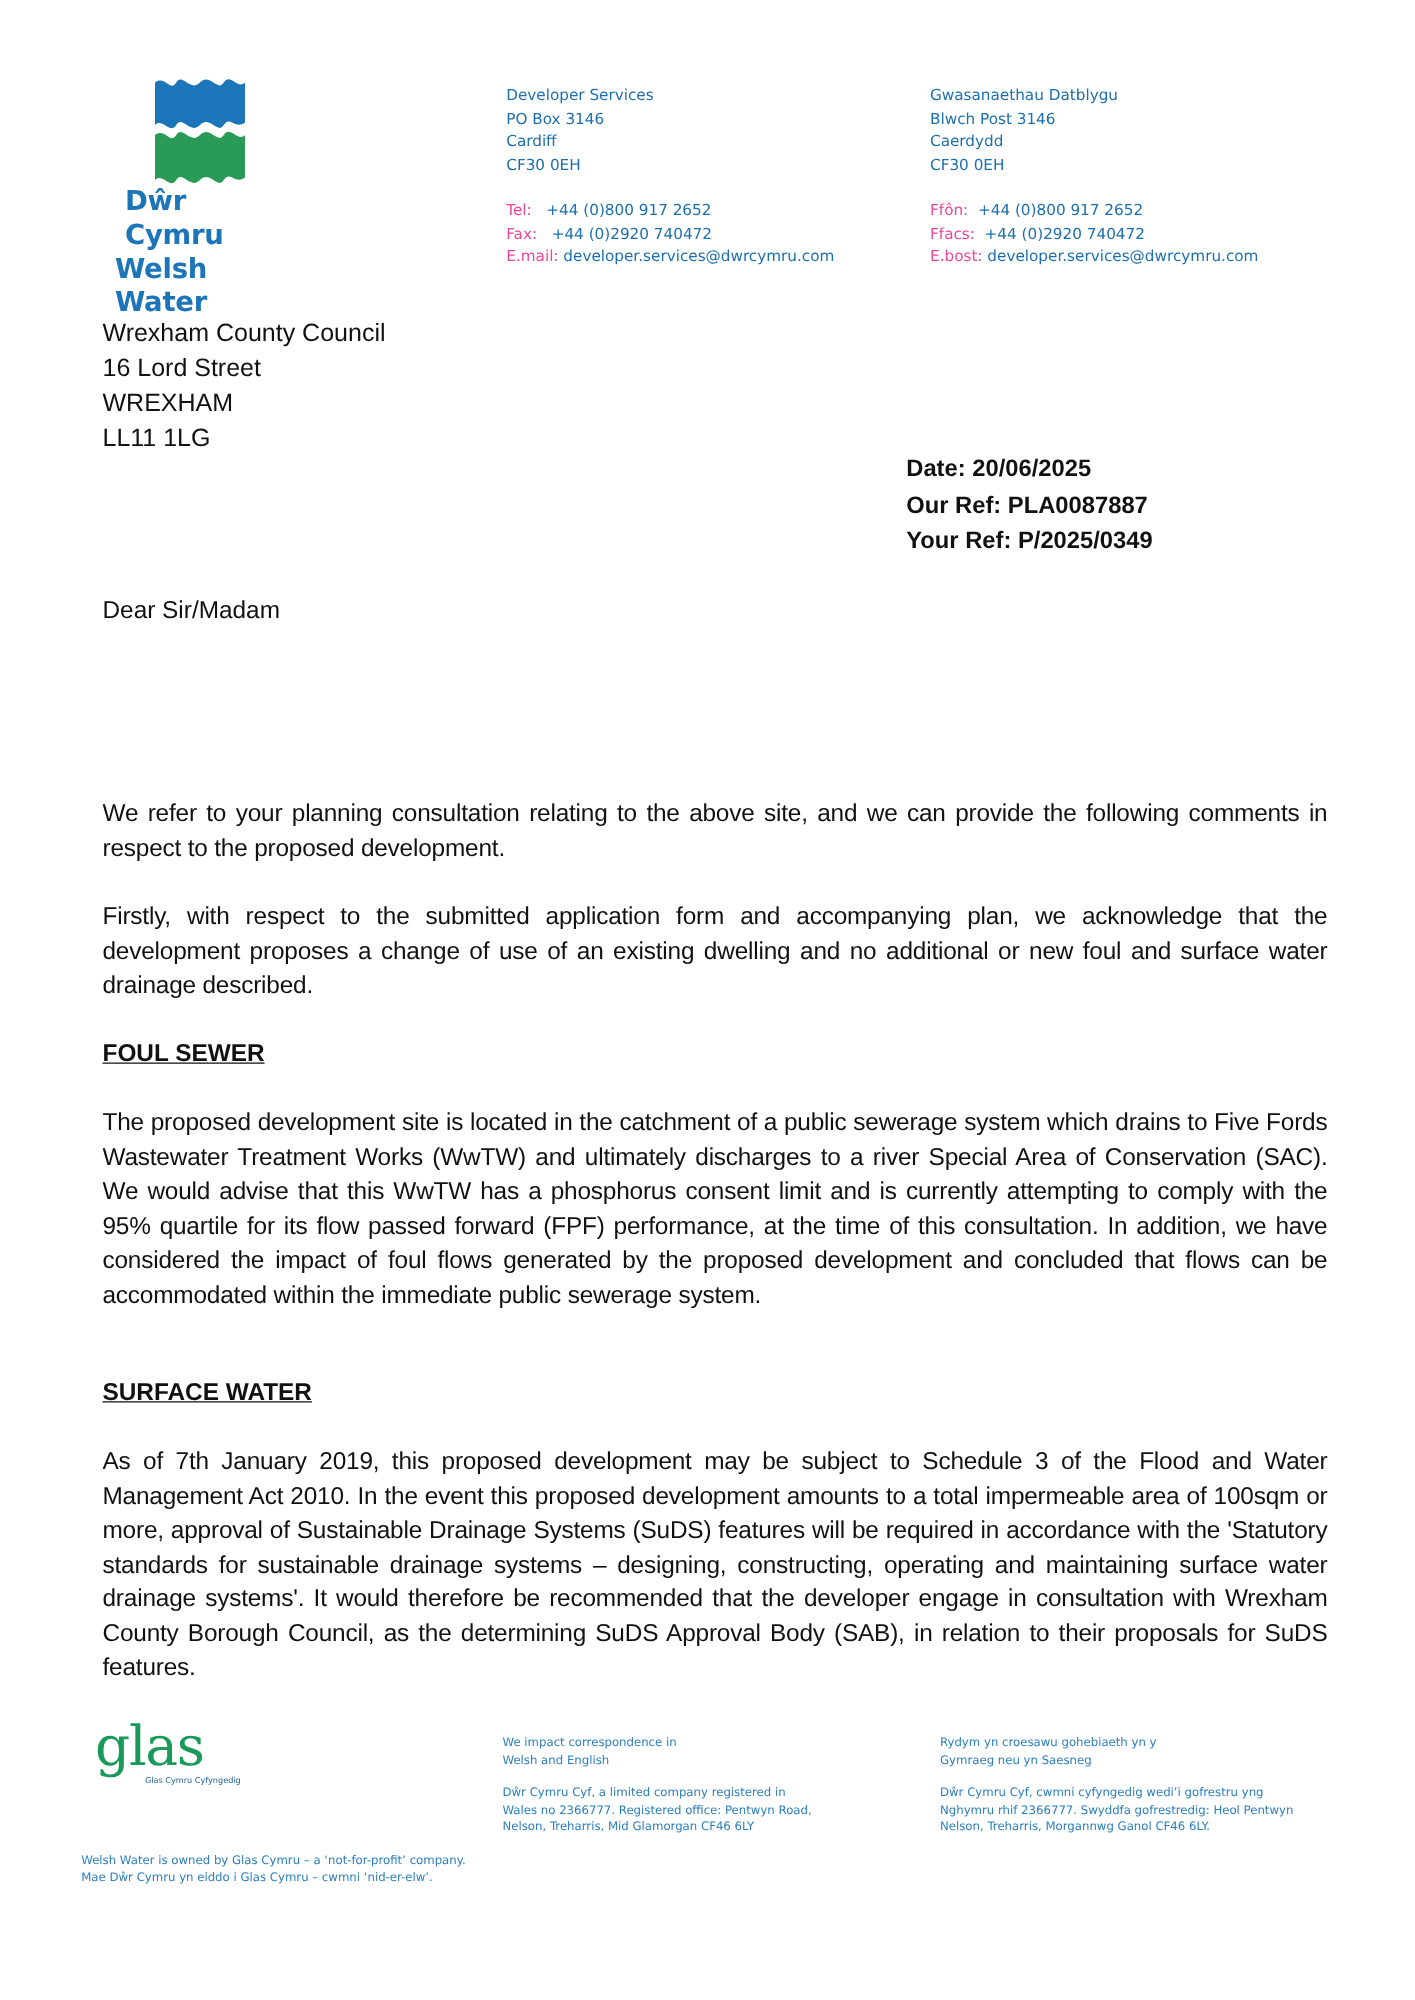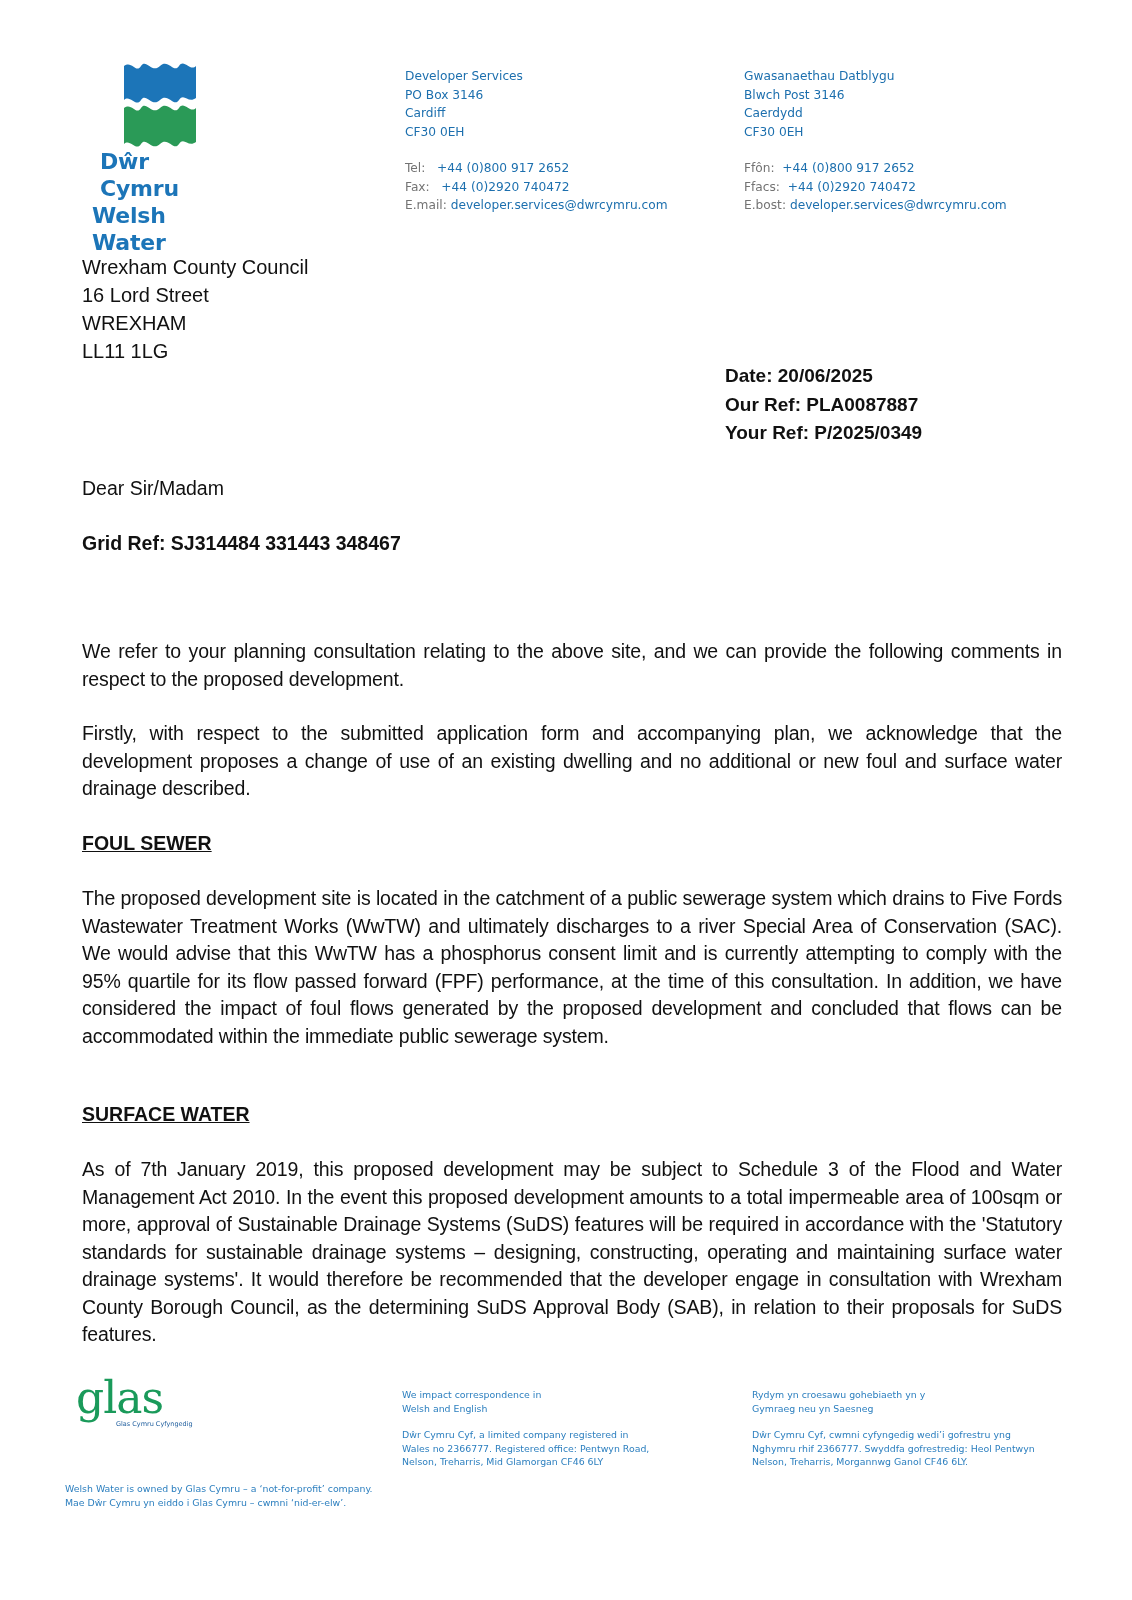--- a/index.html
+++ b/index.html
@@ -8,21 +8,21 @@
 
   
   #logo { left: 92px; top: 62px; width: 140px; font-weight: bold; }
   #logo svg { display: block; margin-left: 30px; }
   .logo-text { color: #1c75b8; font-size: 22px; line-height: 27px; letter-spacing: -0.2px; font-family: "DejaVu Sans", sans-serif; }
   .logo-line1 { margin-left: 8px; }
 
   
   .contact { font-family: "DejaVu Sans", sans-serif; font-size: 12.2px; line-height: 18.5px; color: #1c6fae; }
   .contact .gap { height: 18px; }
-  .contact .lbl { color: #737373; }
+  .contact .lbl { color: #ec4899; }
   #contact-en { left: 405px; top: 67px; }
   #contact-cy { left: 744px; top: 67px; }
 
   
   .body-text { font-family: "Liberation Sans Narrow", "Liberation Sans", sans-serif; font-size: 19.5px; line-height: 27.5px; color: #111; }
   #recipient { left: 82px; top: 253px; font-size: 20px; line-height: 28px; }
   #refs { left: 725px; top: 362px; font-weight: bold; font-size: 19px; line-height: 28.5px; }
   #salutation { left: 82px; top: 475px; }
   #subject { left: 82px; top: 529px; font-weight: bold; font-size: 19.5px; line-height: 28px; }
 
@@ -87,21 +87,20 @@
 
 <div id="refs" class="abs body-text">
   <div>Date: 20/06/2025</div>
   <div>Our Ref: PLA0087887</div>
   <div>Your Ref: P/2025/0349</div>
 </div>
 
 <div id="salutation" class="abs body-text">Dear Sir/Madam</div>
 
 <div id="subject" class="abs body-text">
-  <div>Grid Ref: SJ314484 331443 348467</div>
 </div>
 
 <div id="p1" class="abs body-text para">We refer to your planning consultation relating to the above site, and we can provide the following comments in respect to the proposed development.</div>
 <div id="p2" class="abs body-text para">Firstly, with respect to the submitted application form and accompanying plan, we acknowledge that the development proposes a change of use of an existing  dwelling and no additional or new  foul and surface water drainage described.</div>
 <div id="h-foul" class="abs body-text">FOUL SEWER</div>
 <div id="p3" class="abs body-text para">The proposed development site is located in the catchment of a public sewerage system which drains to Five Fords Wastewater Treatment Works (WwTW) and ultimately discharges to a river Special Area of Conservation (SAC). We would advise that this WwTW has a phosphorus consent limit and is currently attempting to comply with the 95% quartile for its flow passed forward (FPF) performance, at the time of this consultation. In addition, we have considered the impact of foul flows generated by the proposed development and concluded that flows can be accommodated within the immediate public sewerage system.</div>
 <div id="h-surface" class="abs body-text">SURFACE WATER</div>
 <div id="p4" class="abs body-text para">As of 7th January 2019, this proposed development may be subject to Schedule 3 of the Flood and Water Management Act 2010. In the event this proposed development amounts to a total impermeable area of 100sqm or more, approval of Sustainable Drainage Systems (SuDS) features will be required in accordance with the 'Statutory standards for sustainable drainage systems – designing, constructing, operating and maintaining surface water drainage systems'. It would therefore be recommended that the developer engage in consultation with Wrexham County Borough Council, as the determining SuDS Approval Body (SAB), in relation to their proposals for SuDS features.</div>
 
 <div id="glas" class="abs">

